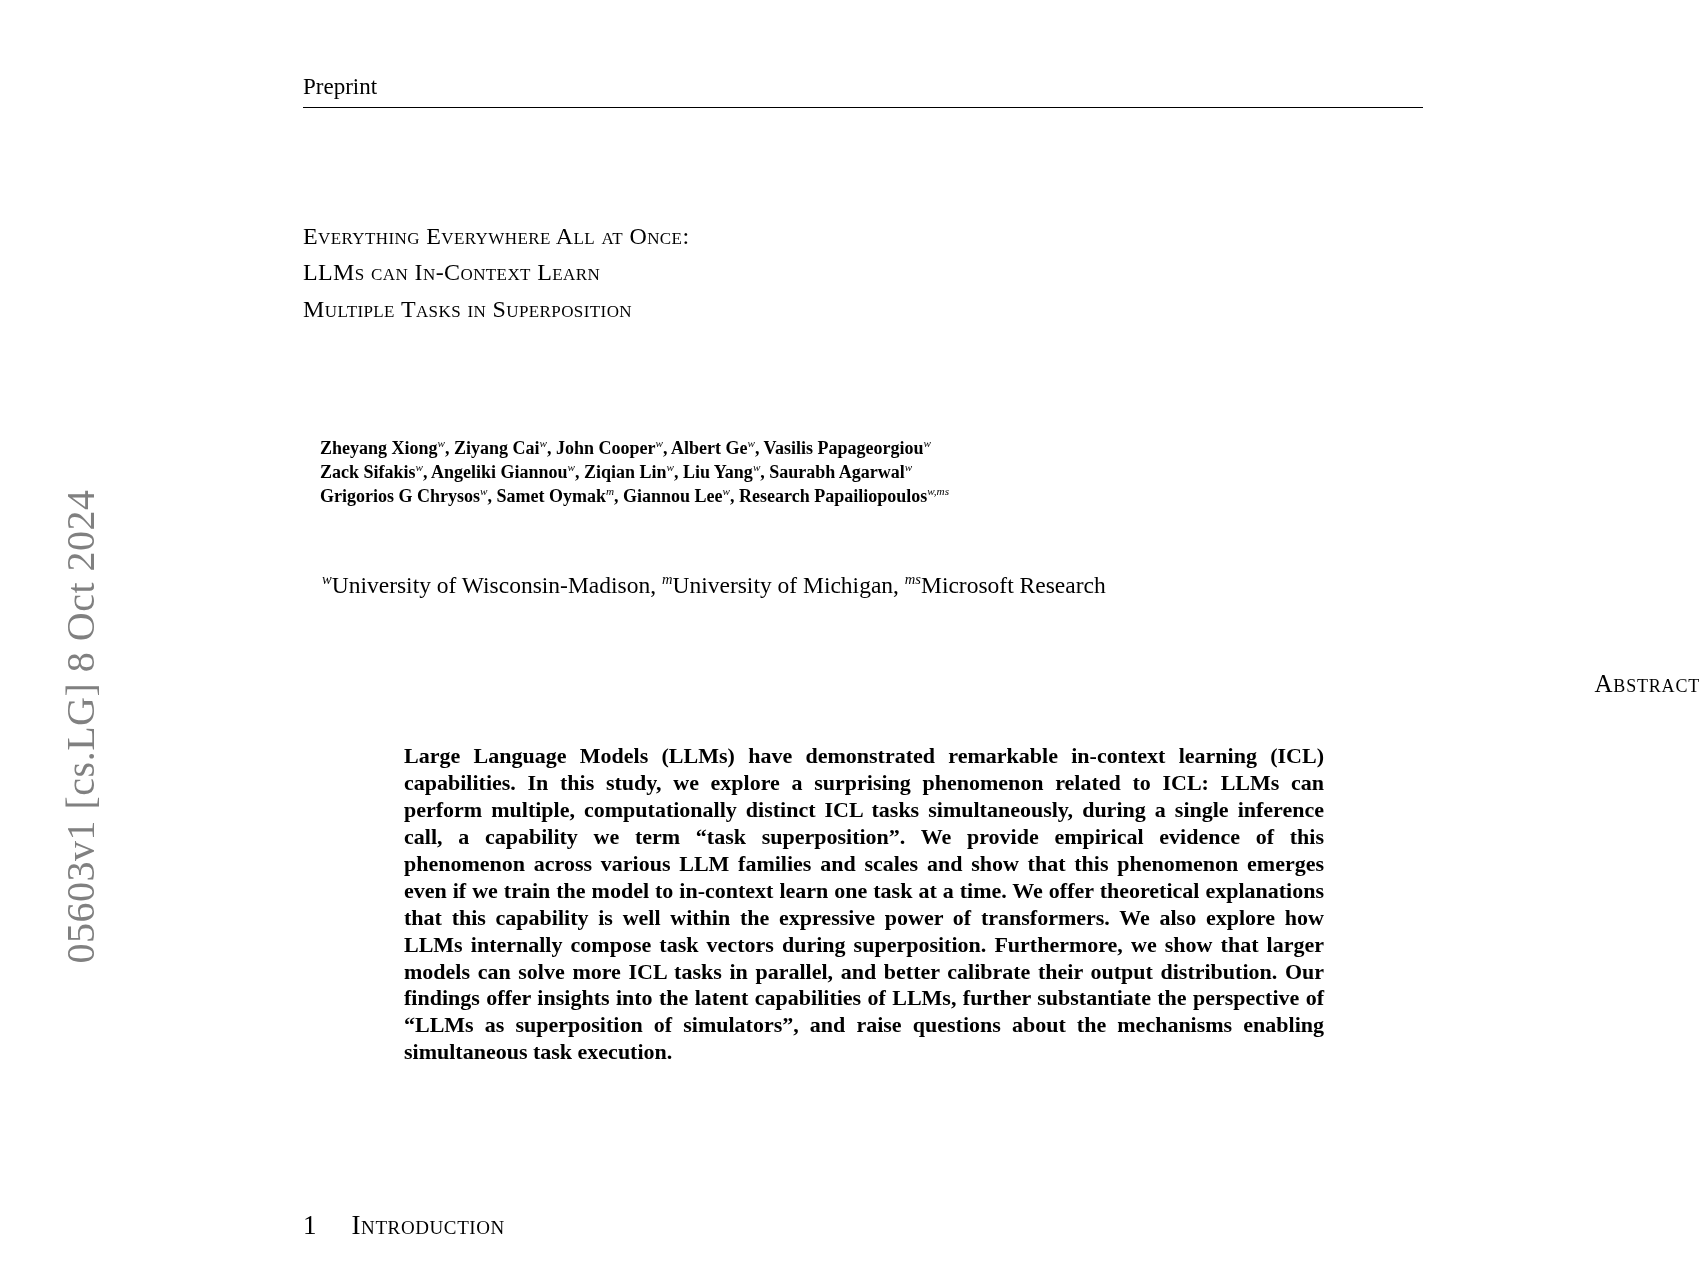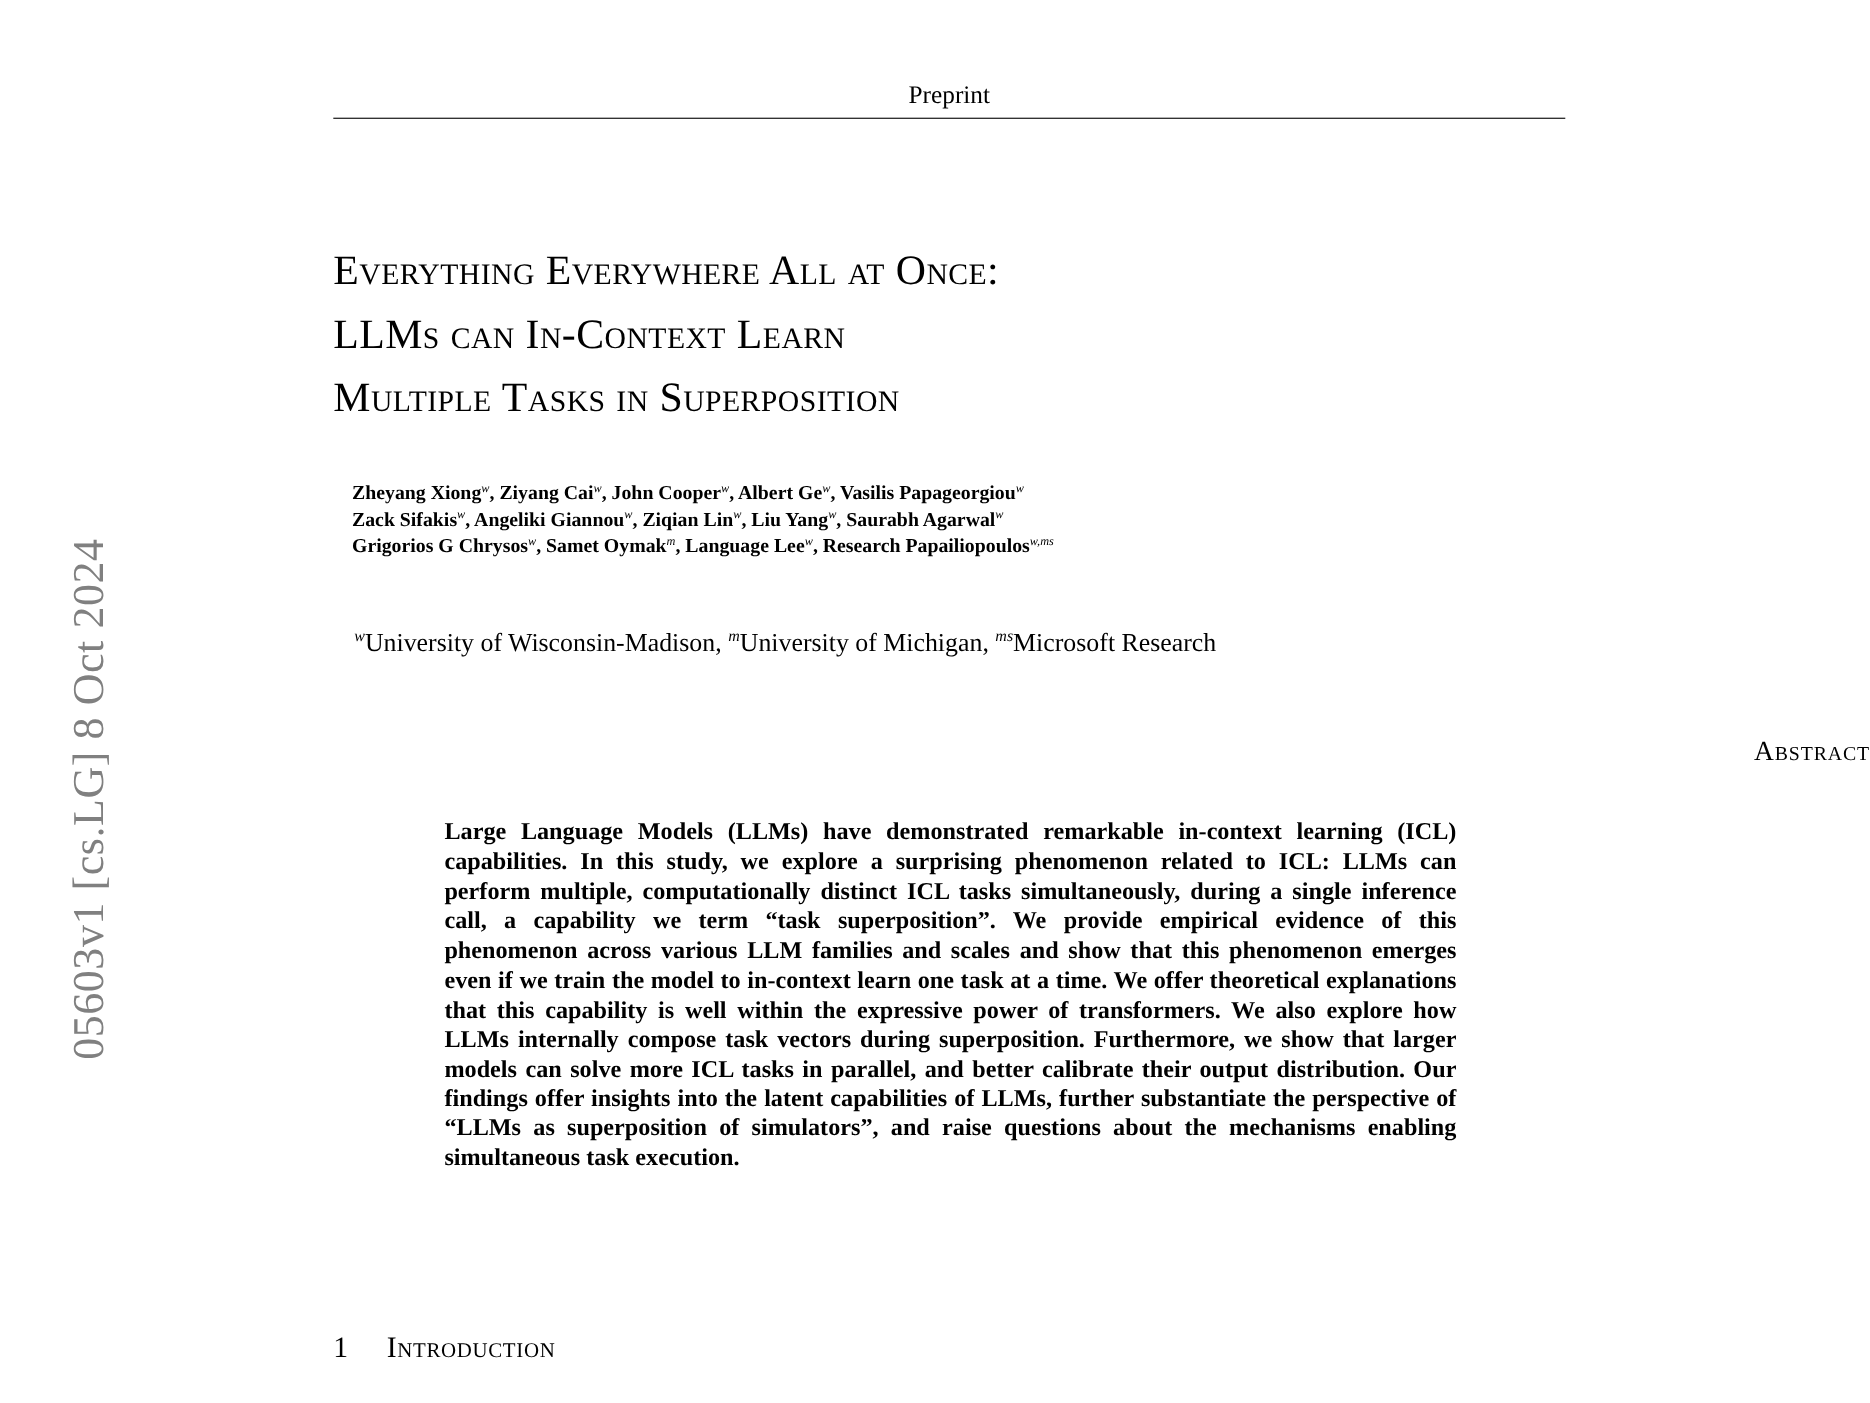--- a/index.html
+++ b/index.html
@@ -46,39 +46,38 @@
     position: absolute;
     left: 303px;
     top: 74px;
     width: 1120px;
   }
   #runhead .runhead-text {
     font-size: 23px;
     line-height: 1.1;
     padding-bottom: 8px;
     display: block;
-    text-align: center;
   }
   #runhead .rule {
     display: block;
     border-bottom: 1.4px solid #000;
     width: 100%;
   }
 
   
   #title-block {
     position: absolute;
     left: 303px;
     top: 218px;
     width: 1130px;
   }
   #title-block .title-line {
     display: block;
     font-variant: small-caps;
-    font-size: 38px;
+    font-size: 24px;
     line-height: 1.52;
     letter-spacing: 0.4px;
     white-space: nowrap;
   }
 
   
   #authors {
     position: absolute;
     left: 320px;
     top: 437px;
@@ -179,21 +178,21 @@
 
   <div id="title-block">
     <span class="title-line">Everything Everywhere All at Once:</span>
     <span class="title-line">LLMs can In-Context Learn</span>
     <span class="title-line">Multiple Tasks in Superposition</span>
   </div>
 
   <div id="authors">
     <span class="author-line"><span>Zheyang Xiong</span><sup>w</sup>, <span>Ziyang Cai</span><sup>w</sup>, <span>John Cooper</span><sup>w</sup>, <span>Albert Ge</span><sup>w</sup>, <span>Vasilis Papageorgiou</span><sup>w</sup></span>
     <span class="author-line"><span>Zack Sifakis</span><sup>w</sup>, <span>Angeliki Giannou</span><sup>w</sup>, <span>Ziqian Lin</span><sup>w</sup>, <span>Liu Yang</span><sup>w</sup>, <span>Saurabh Agarwal</span><sup>w</sup></span>
-    <span class="author-line"><span>Grigorios G Chrysos</span><sup>w</sup>, <span>Samet Oymak</span><sup>m</sup>, <span>Language Lee</span><sup>w</sup>, <span>Research Papailiopoulos</span><sup>w,ms</sup></span>
+    <span class="author-line"><span>Grigorios G Chrysos</span><sup>w</sup>, <span>Samet Oymak</span><sup>m</sup>, <span>Giannou Lee</span><sup>w</sup>, <span>Research Papailiopoulos</span><sup>w,ms</sup></span>
   </div>
 
   <div id="affiliation"><span class="aff-sup">w</span><span>University of Wisconsin-Madison</span>, <span class="aff-sup">m</span><span>University of Michigan</span>, <span class="aff-sup">ms</span><span>Microsoft Research</span></div>
 
   <div id="abstract-head">
     <span class="abs-title">Abstract</span>
   </div>
 
   <div id="abstract-body">Large Language Models (LLMs) have demonstrated remarkable in-context learning (ICL) capabilities.  In this study, we explore a surprising phenomenon related to ICL: LLMs can perform multiple, computationally distinct ICL tasks simultaneously, during a single inference call, a capability we term “task superposition”. We provide empirical evidence of this phenomenon across various LLM families and scales and show that this phenomenon emerges even if we train the model to in-context learn one task at a time.  We offer theoretical explanations that this capability is well within the expressive power of transformers.  We also explore how LLMs internally compose task vectors during superposition. Furthermore, we show that larger models can solve more ICL tasks in parallel, and better calibrate their output distribution. Our findings offer insights into the latent capabilities of LLMs, further substantiate the perspective of “LLMs as superposition of simulators”, and raise questions about the mechanisms enabling simultaneous task execution.</div>
 

